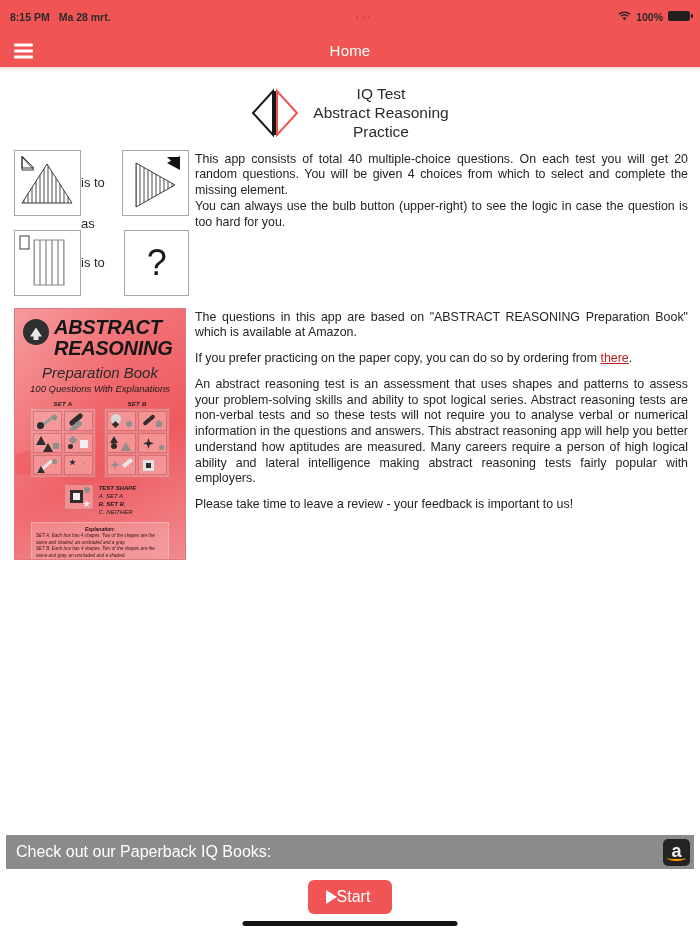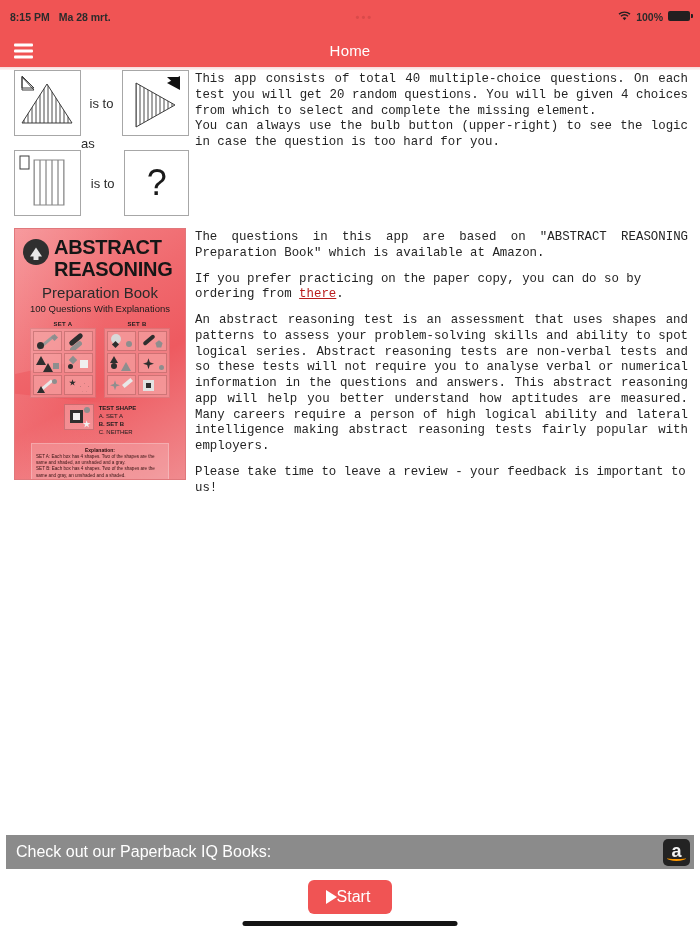--- a/index.html
+++ b/index.html
@@ -62,48 +62,49 @@
 
   
   .content { padding: 0 8px; }
   .row-a { display: flex; align-items: flex-start; gap: 6px; }
   .puzzle { width: 181px; flex: 0 0 181px; padding-left: 6px; }
   .pz-line { display: flex; align-items: center; }
   .pz-box {
     width: 67px; height: 66px; border: 1px solid #a7a7a7; background: #fff;
   }
   .pz-label {
-    width: 45px; text-align: center; font-size: 13px; color: #2b2b2b;
+    width: 45px; font-size: 13px; color: #2b2b2b;
   }
   .pz-mid { height: 14px; display: flex; }
   .pz-mid .as {
     width: 67px; text-align: center; font-size: 13px; color: #2b2b2b;
     padding-left: 67px;
   }
   .qmark {
     width: 100%; height: 100%; display: flex; align-items: center;
     justify-content: center; font-size: 36px; color: #1a1a1a;
   }
 
-  .intro { flex: 1; padding-right: 4px; padding-top: 2px; font-family: Liberation Mono, monospace; }
+  .intro { flex: 1; padding-right: 4px; padding-top: 2px; }
   .ptxt {
     font-size: 12.4px; line-height: 1.27; color: #242424;
     text-align: justify; text-justify: inter-word;
   }
   .ptxt + .ptxt { margin-top: 10px; }
   .nojust { text-align: left; }
   a.link { color: #b91c1c; text-decoration: underline; }
 
   
   .row-b { display: flex; align-items: flex-start; gap: 6px; margin-top: 12px; }
   .bookwrap { width: 181px; flex: 0 0 181px; padding-left: 6px; }
   .book {
     width: 172px; height: 252px; position: relative; overflow: hidden;
     background: linear-gradient(150deg, #f5868a 0%, #f06a6f 35%, #ee5a60 60%, #f08b8f 100%);
     border: 1px solid #e0787c;
+    font-style: italic;
   }
   .book::before {
     content: ""; position: absolute; left: -40%; top: -20%;
     width: 180%; height: 70%;
     background: linear-gradient(115deg, rgba(255,255,255,.30), rgba(255,255,255,0) 55%);
     transform: rotate(-12deg);
   }
   .book::after {
     content: ""; position: absolute; left: -30%; bottom: -15%;
     width: 170%; height: 45%;
@@ -248,20 +249,34 @@
   <div class="navbar">
     <div class="hamburger">
       <span></span>
       <span></span>
       <span></span>
     </div>
     <div class="nav-title">Home</div>
   </div>
   <div class="nav-shadow"></div>
 
+  <div class="logo-row">
+    <span class="logo-mark">
+      <svg width="48" height="50" viewBox="0 0 48 50">
+        <polygon points="22,3 22,47 2,25" fill="none" stroke="#161616" stroke-width="2"></polygon>
+        <polygon points="26,3 26,47 46,25" fill="none" stroke="#ef5350" stroke-width="2"></polygon>
+        <line x1="24" y1="3" x2="24" y2="47" stroke="#161616" stroke-width="2"></line>
+      </svg>
+    </span>
+    <div class="logo-text">
+      <div>IQ Test</div>
+      <div>Abstract Reasoning</div>
+      <div>Practice</div>
+    </div>
+  </div>
 
   <div class="content">
 
     <div class="row-a">
       <div class="puzzle">
 
         <div class="pz-line">
           <div class="pz-box">
             <svg width="65" height="64" viewBox="0 0 65 64">
               <polygon points="12,7 12,20 24,20" fill="none" stroke="#3d3d3d" stroke-width="1" transform="translate(-5,-1)"></polygon>

